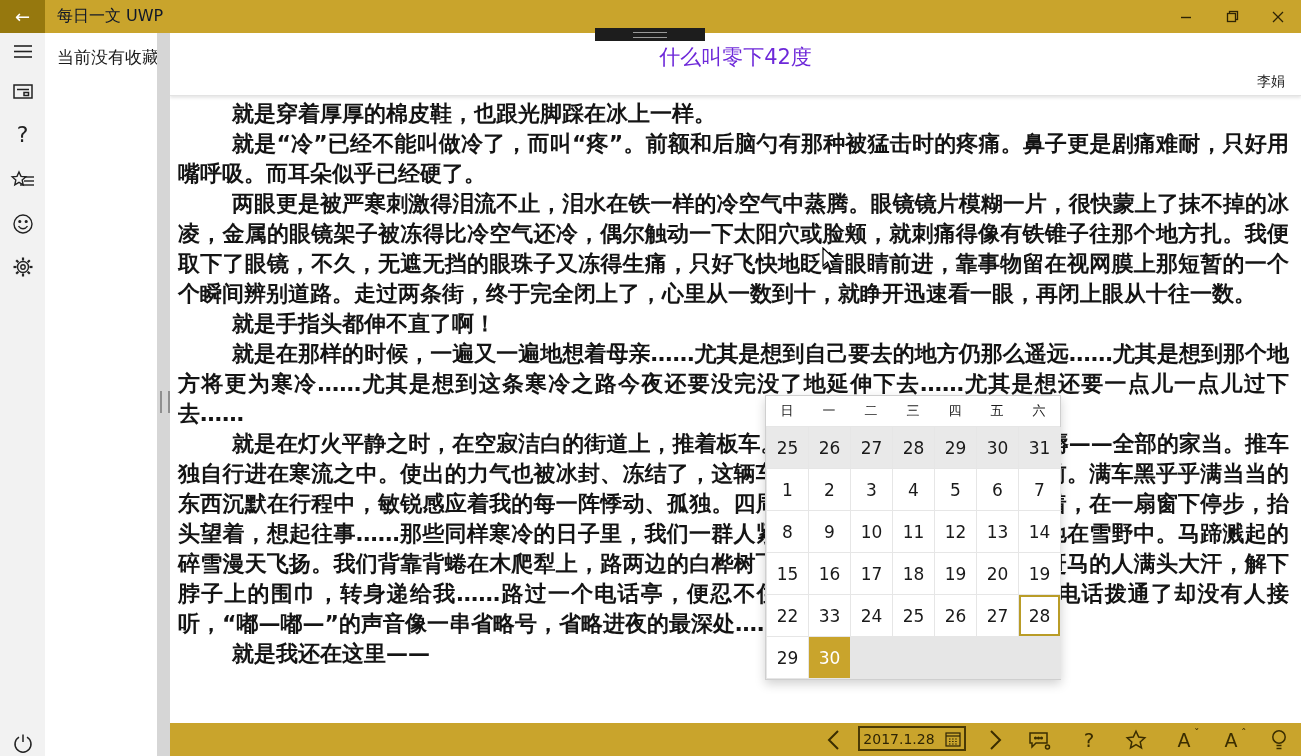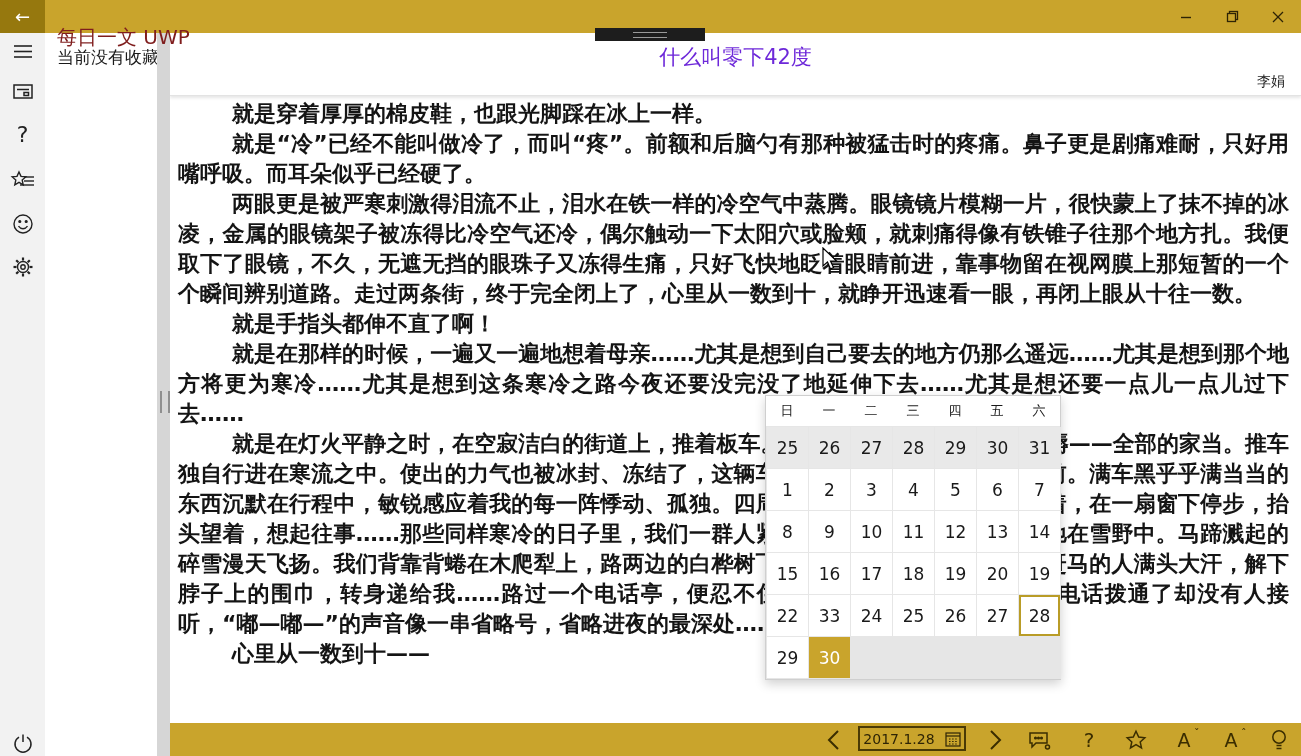--- a/index.html
+++ b/index.html
@@ -4,21 +4,21 @@
 <style>
   html,body{margin:0;padding:0;background:#888;}
   #page{position:relative;width:1301px;height:756px;background:#fff;overflow:hidden;
         font-family:"DejaVu Sans","Liberation Sans",sans-serif;color:#1a1a1a;}
 
   
   .titlebar{position:absolute;left:0;top:0;width:1301px;height:33px;background:#C9A42C;z-index:4;}
   .back-btn{position:absolute;left:0;top:0;width:45px;height:33px;background:#96780E;
             color:#fff;font-size:18px;display:flex;align-items:center;justify-content:center;cursor:default;}
   .app-title{position:absolute;left:57px;top:0;height:33px;display:flex;align-items:center;
-             font-size:20px;color:#7f1d1d;margin-top:21px;}
+             font-size:16px;color:#0f172a;}
   .win-controls{position:absolute;right:0;top:0;height:33px;display:flex;}
   .win-btn{width:46px;height:33px;display:flex;align-items:center;justify-content:center;color:#2e2405;}
   .win-btn svg{display:block;}
 
   
   .iconbar{position:absolute;left:0;top:33px;width:45px;height:723px;background:#F2F2F2;z-index:3;}
   .rail-icon{position:absolute;left:9px;width:27px;height:27px;color:#222;display:flex;
              align-items:center;justify-content:center;}
   .rail-icon svg{display:block;}
   .rail-help{font-size:22px;font-weight:400;color:#222;}
@@ -181,21 +181,21 @@
       <div class="article-title">什么叫零下42度</div>
       <div class="article-author">李娟</div>
     </div>
     <div class="article-body" id="article-body">
         <p>就是穿着厚厚的棉皮鞋，也跟光脚踩在冰上一样。</p>
         <p>就是“冷”已经不能叫做冷了，而叫“疼”。前额和后脑勺有那种被猛击时的疼痛。鼻子更是剧痛难耐，只好用嘴呼吸。而耳朵似乎已经硬了。</p>
         <p>两眼更是被严寒刺激得泪流不止，泪水在铁一样的冷空气中蒸腾。眼镜镜片模糊一片，很快蒙上了抹不掉的冰凌，金属的眼镜架子被冻得比冷空气还冷，偶尔触动一下太阳穴或脸颊，就刺痛得像有铁锥子往那个地方扎。我便取下了眼镜，不久，无遮无挡的眼珠子又冻得生痛，只好飞快地眨着眼睛前进，靠事物留在视网膜上那短暂的一个个瞬间辨别道路。走过两条街，终于完全闭上了，心里从一数到十，就睁开迅速看一眼，再闭上眼从十往一数。</p>
         <p>就是手指头都伸不直了啊！</p>
         <p>就是在那样的时候，一遍又一遍地想着母亲……尤其是想到自己要去的地方仍那么遥远……尤其是想到那个地方将更为寒冷……尤其是想到这条寒冷之路今夜还要没完没了地延伸下去……尤其是想还要一点儿一点儿过下去……</p>
         <p>就是在灯火平静之时，在空寂洁白的街道上，推着板车。车上堆放着锅碗、毡毯、被褥——全部的家当。推车独自行进在寒流之中。使出的力气也被冰封、冻结了，这辆车便只能一步一步地迟缓地向前。满车黑乎乎满当当的东西沉默在行程中，敏锐感应着我的每一阵悸动、孤独。四周里没有一个人影儿。走着走着，在一扇窗下停步，抬头望着，想起往事……那些同样寒冷的日子里，我们一群人紧紧挤坐在马拉的木爬犁上飞驰在雪野中。马蹄溅起的碎雪漫天飞扬。我们背靠背蜷在木爬犁上，路两边的白桦树飞速向后退。有人唱起了歌，赶马的人满头大汗，解下脖子上的围巾，转身递给我……路过一个电话亭，便忍不住停下了脚步走了过去。然而电话拨通了却没有人接听，“嘟—嘟—”的声音像一串省略号，省略进夜的最深处……寒风也早已经吹干了眼泪。</p>
-        <p>心里从一数到十——</p>
+        <p>就是我还在这里——</p>
       </div>
   </div>
 
   <div class="calendar">
     <div class="cal-weekdays" id="cal-weekdays">
         <div class="cal-wd">日</div>
         <div class="cal-wd">一</div>
         <div class="cal-wd">二</div>
         <div class="cal-wd">三</div>
         <div class="cal-wd">四</div>

